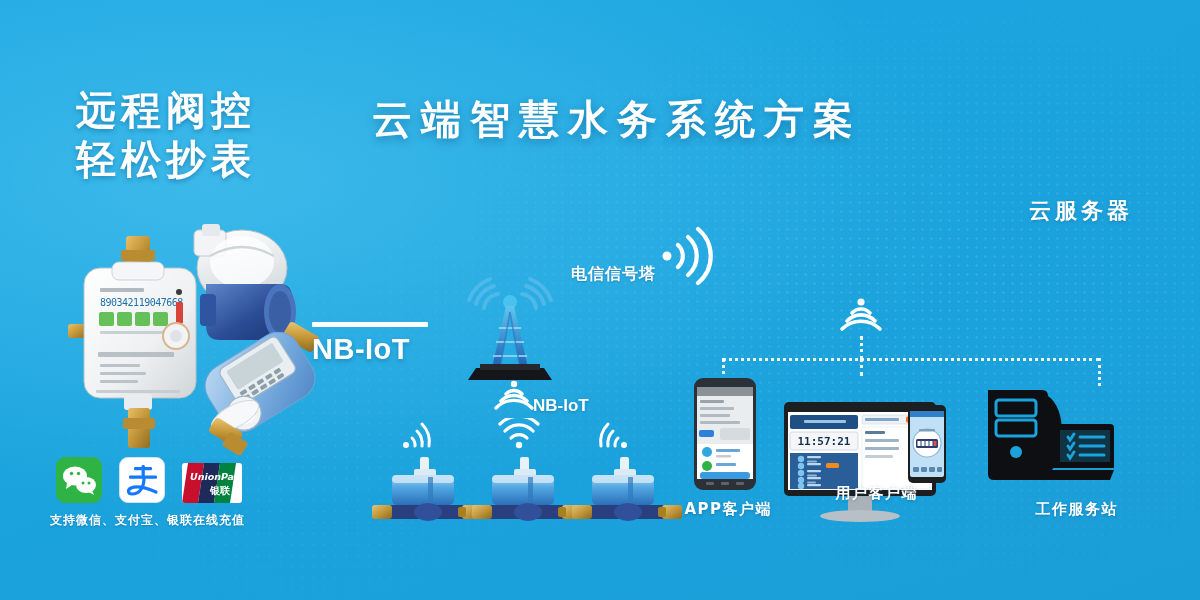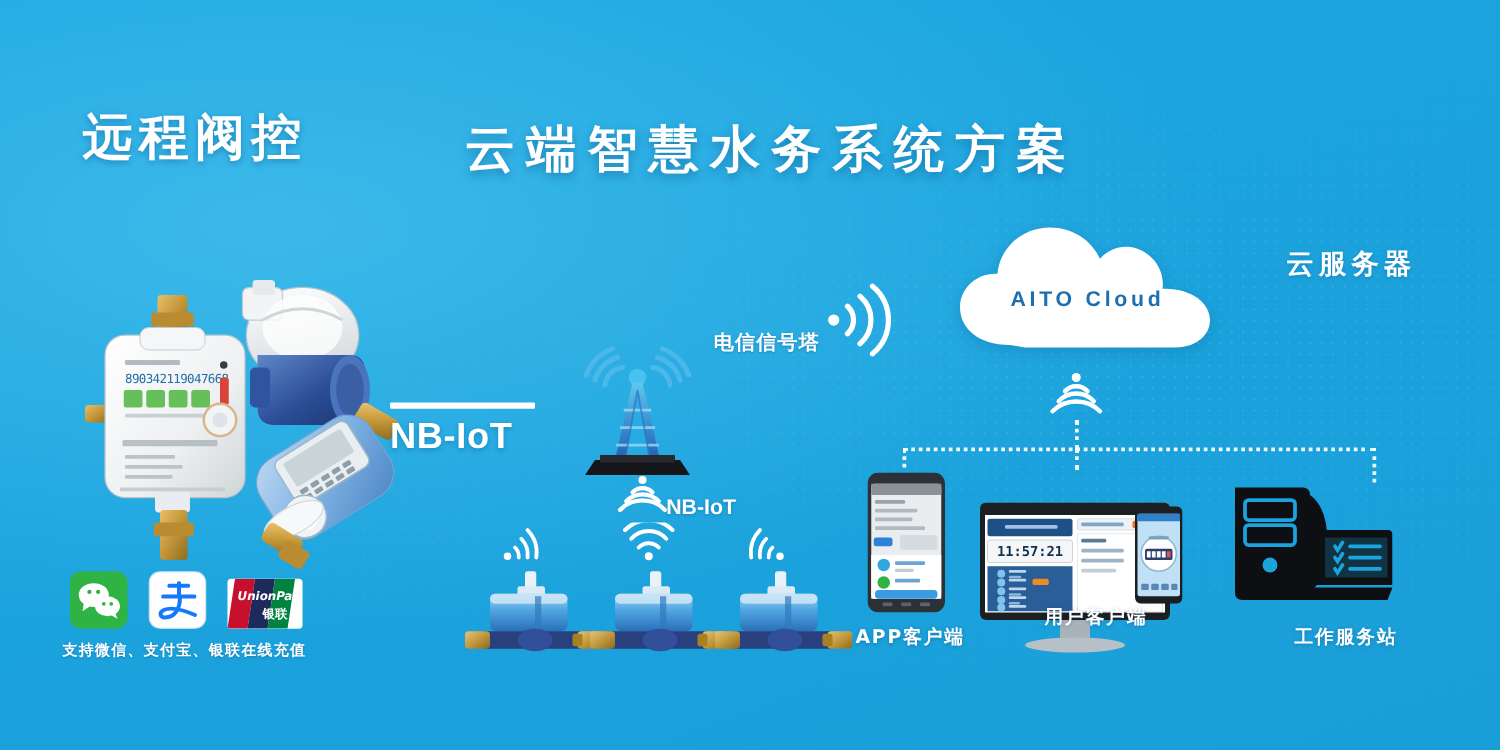--- a/index.html
+++ b/index.html
@@ -36,21 +36,21 @@
 
   
   #headline-left {
     position: absolute; left: 66px; top: 86px;
     color: #ffffff;
     font-size: 40px; font-weight: bold; line-height: 1.22;
     letter-spacing: 5px;
     text-shadow: 0 2px 5px rgba(0,70,120,0.42);
     font-family: "DejaVu Sans", "Liberation Sans", sans-serif;
   }
-  #headline-left div { white-space: nowrap; }
+  #headline-left div { white-space: nowrap; margin-left: 10px; }
   #main-title {
     position: absolute; left: 372px; top: 92px;
     color: #ffffff;
     font-size: 40px; font-weight: bold;
     letter-spacing: 9px; white-space: nowrap;
     text-shadow: 0 3px 8px rgba(0,62,110,0.40);
     font-family: "DejaVu Sans", "Liberation Sans", sans-serif;
   }
 
   
@@ -146,20 +146,21 @@
 </head>
 <body>
 
 <div id="stage">
 
   <div class="dots"></div>
   <div class="dots2"></div>
 
   <div id="headline-left">
     <div>远程阀控</div>
+    <div>轻松抄表</div>
   </div>
 
   <div id="main-title">云端智慧水务系统方案</div>
 
   <div class="meter" style="left:66px; top:232px;">
     <svg width="150" height="220" viewBox="0 0 150 220">
       <defs>
         <linearGradient id="brass" x1="0" y1="0" x2="1" y2="1">
           <stop offset="0%" stop-color="#e8c069"></stop>
             <stop offset="45%" stop-color="#c79a3c"></stop>
@@ -372,35 +373,20 @@
     <svg width="62" height="62" viewBox="0 0 62 62">
       <circle cx="12" cy="31" r="4.5" fill="#ffffff"></circle>
       <g fill="none" stroke="#ffffff" stroke-width="4.2" stroke-linecap="round">
         <path d="M23 20 A15 15 0 0 1 23 42"></path>
         <path d="M33 12 A25 25 0 0 1 33 50"></path>
         <path d="M43 4 A35 35 0 0 1 43 58"></path>
       </g>
     </svg>
   </div>
 
-  <div id="cloud-group">
-    <svg class="cloud-svg" width="220" height="115" viewBox="0 0 220 115">
-      <path d="M48 108
-               C22 108 8 94 8 78
-               C8 62 22 50 38 51
-               C40 30 58 14 80 14
-               C98 14 113 24 120 39
-               C127 31 139 27 150 31
-               C164 36 172 50 170 63
-               C192 62 208 74 208 88
-               C208 101 196 110 180 110
-               L60 110 Z" fill="#ffffff"></path>
-    </svg>
-    <div id="cloud-label">AITO Cloud</div>
-  </div>
   <div id="cloud-server-text">云服务器</div>
 
   <div class="sig" style="left:838px; top:296px;">
     <svg width="46" height="38" viewBox="0 0 46 38">
       <circle cx="23" cy="6" r="3.6" fill="#ffffff"></circle>
       <g fill="none" stroke="#ffffff" stroke-width="3.6" stroke-linecap="round">
         <path d="M14 17 A12 12 0 0 1 32 17"></path>
         <path d="M9 25 A19 19 0 0 1 37 25"></path>
         <path d="M4 33 A27 27 0 0 1 42 33"></path>
       </g>

